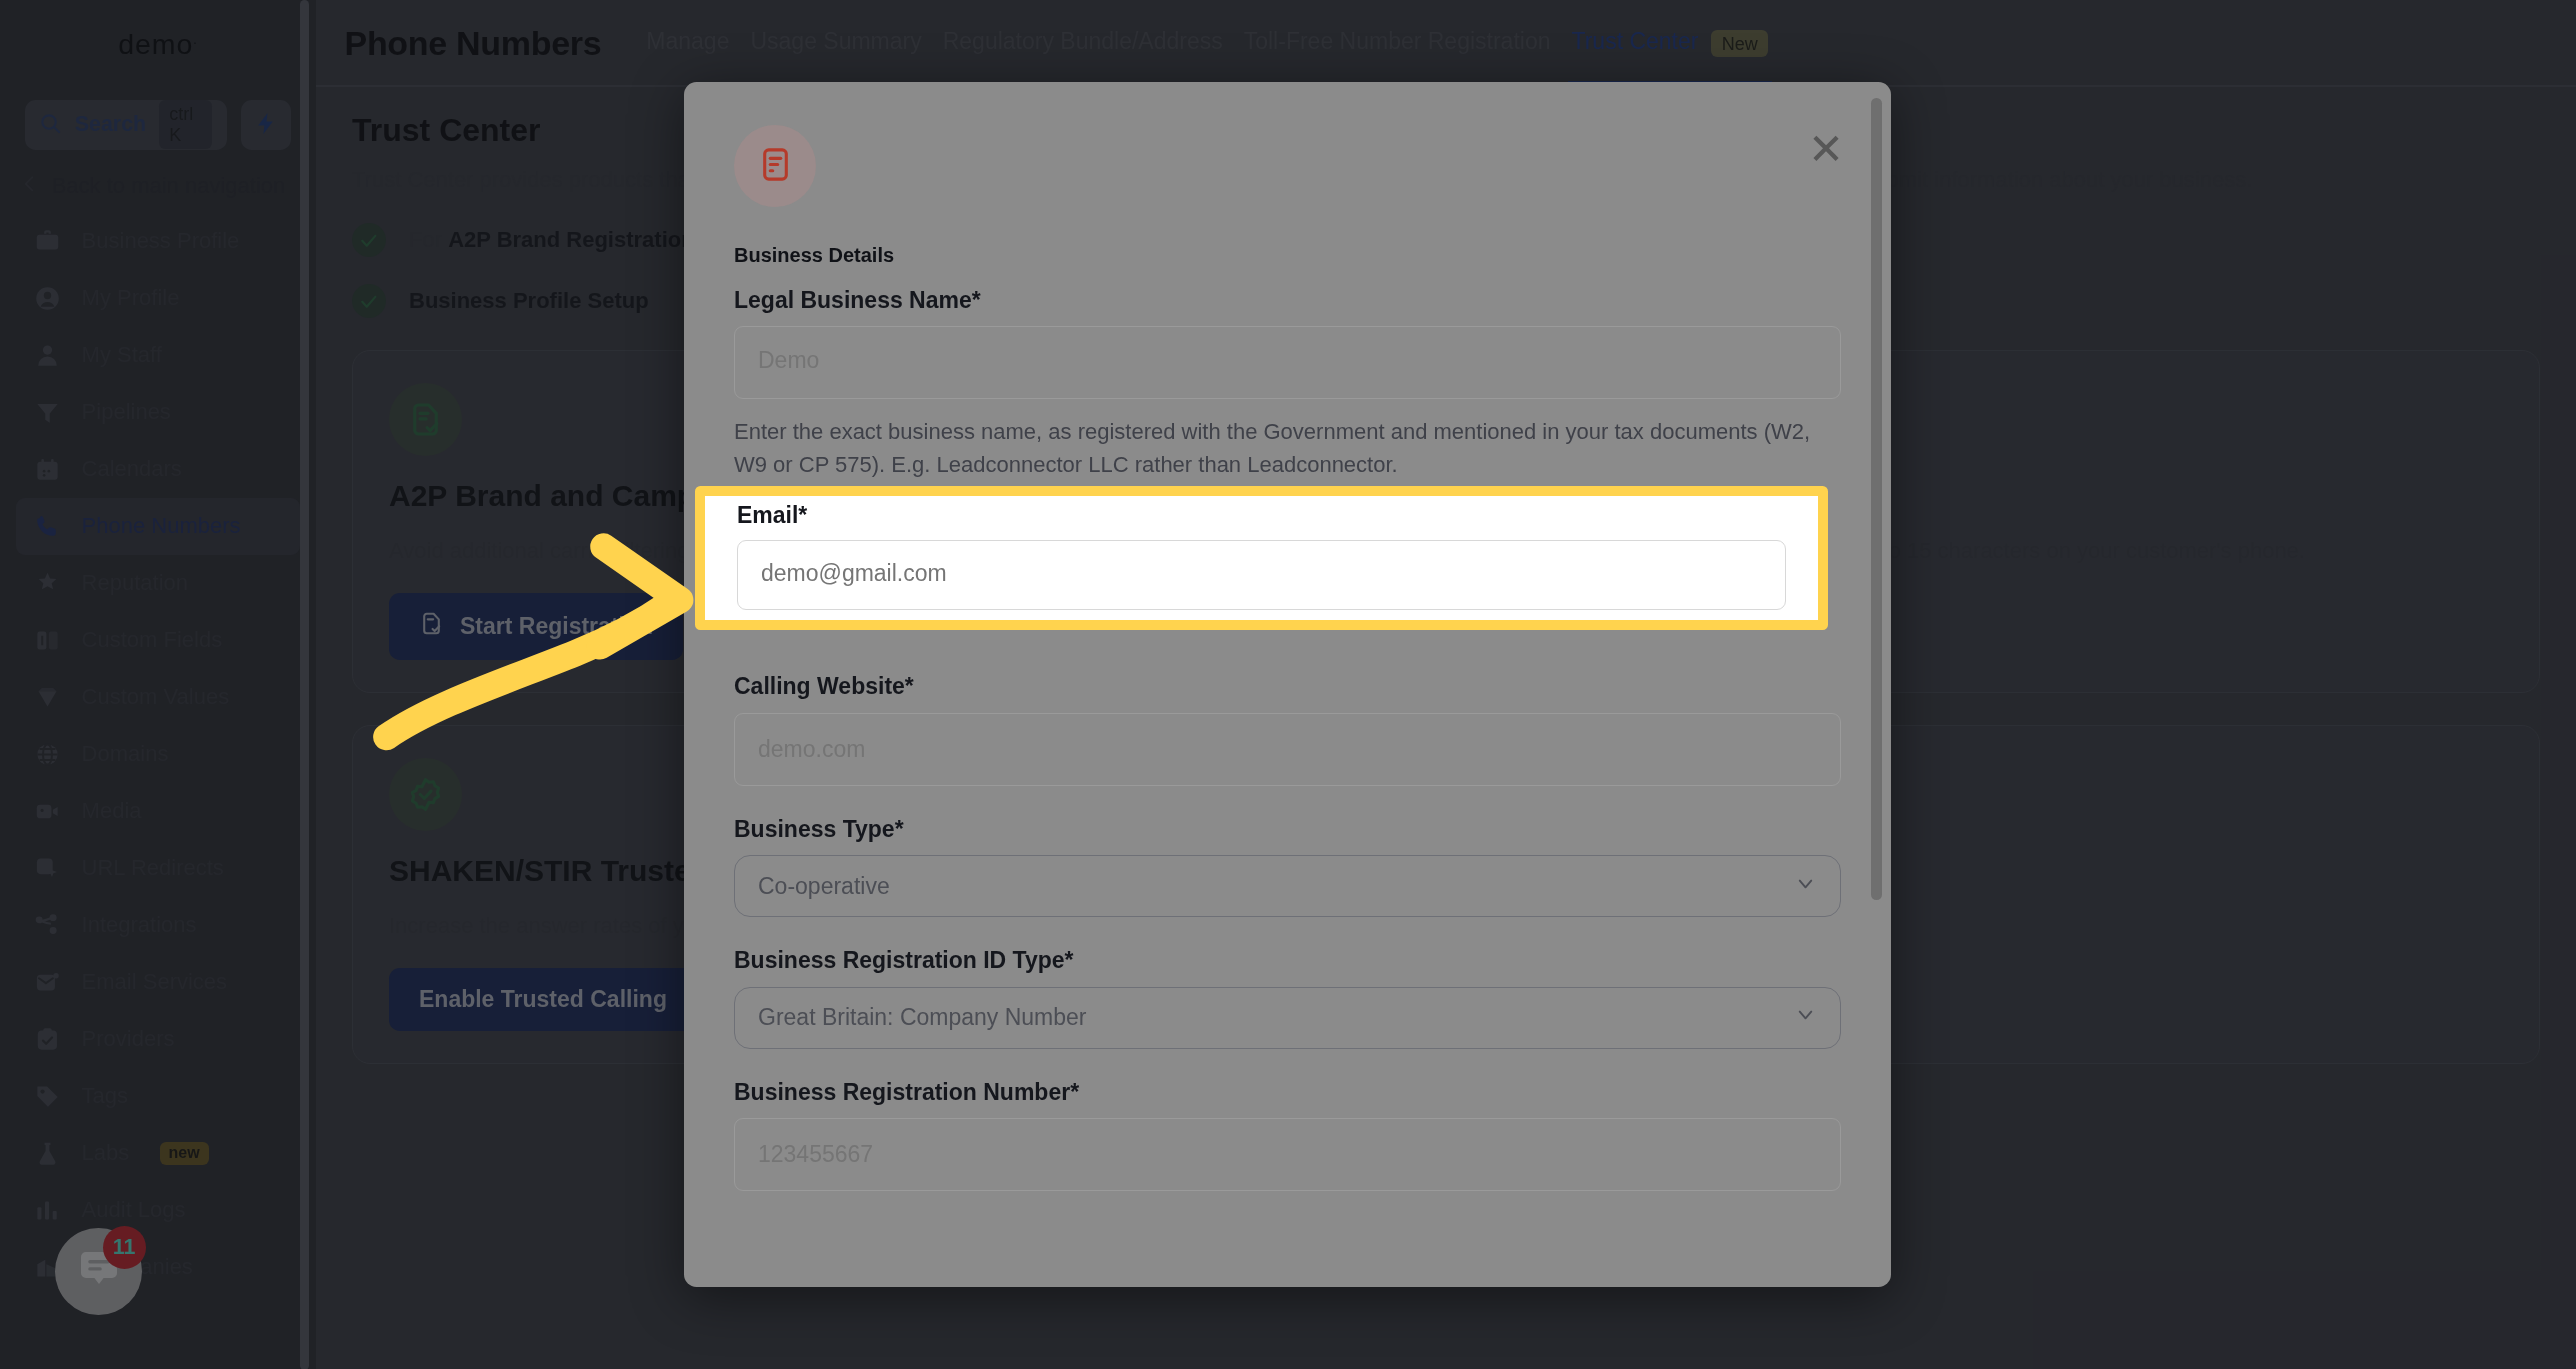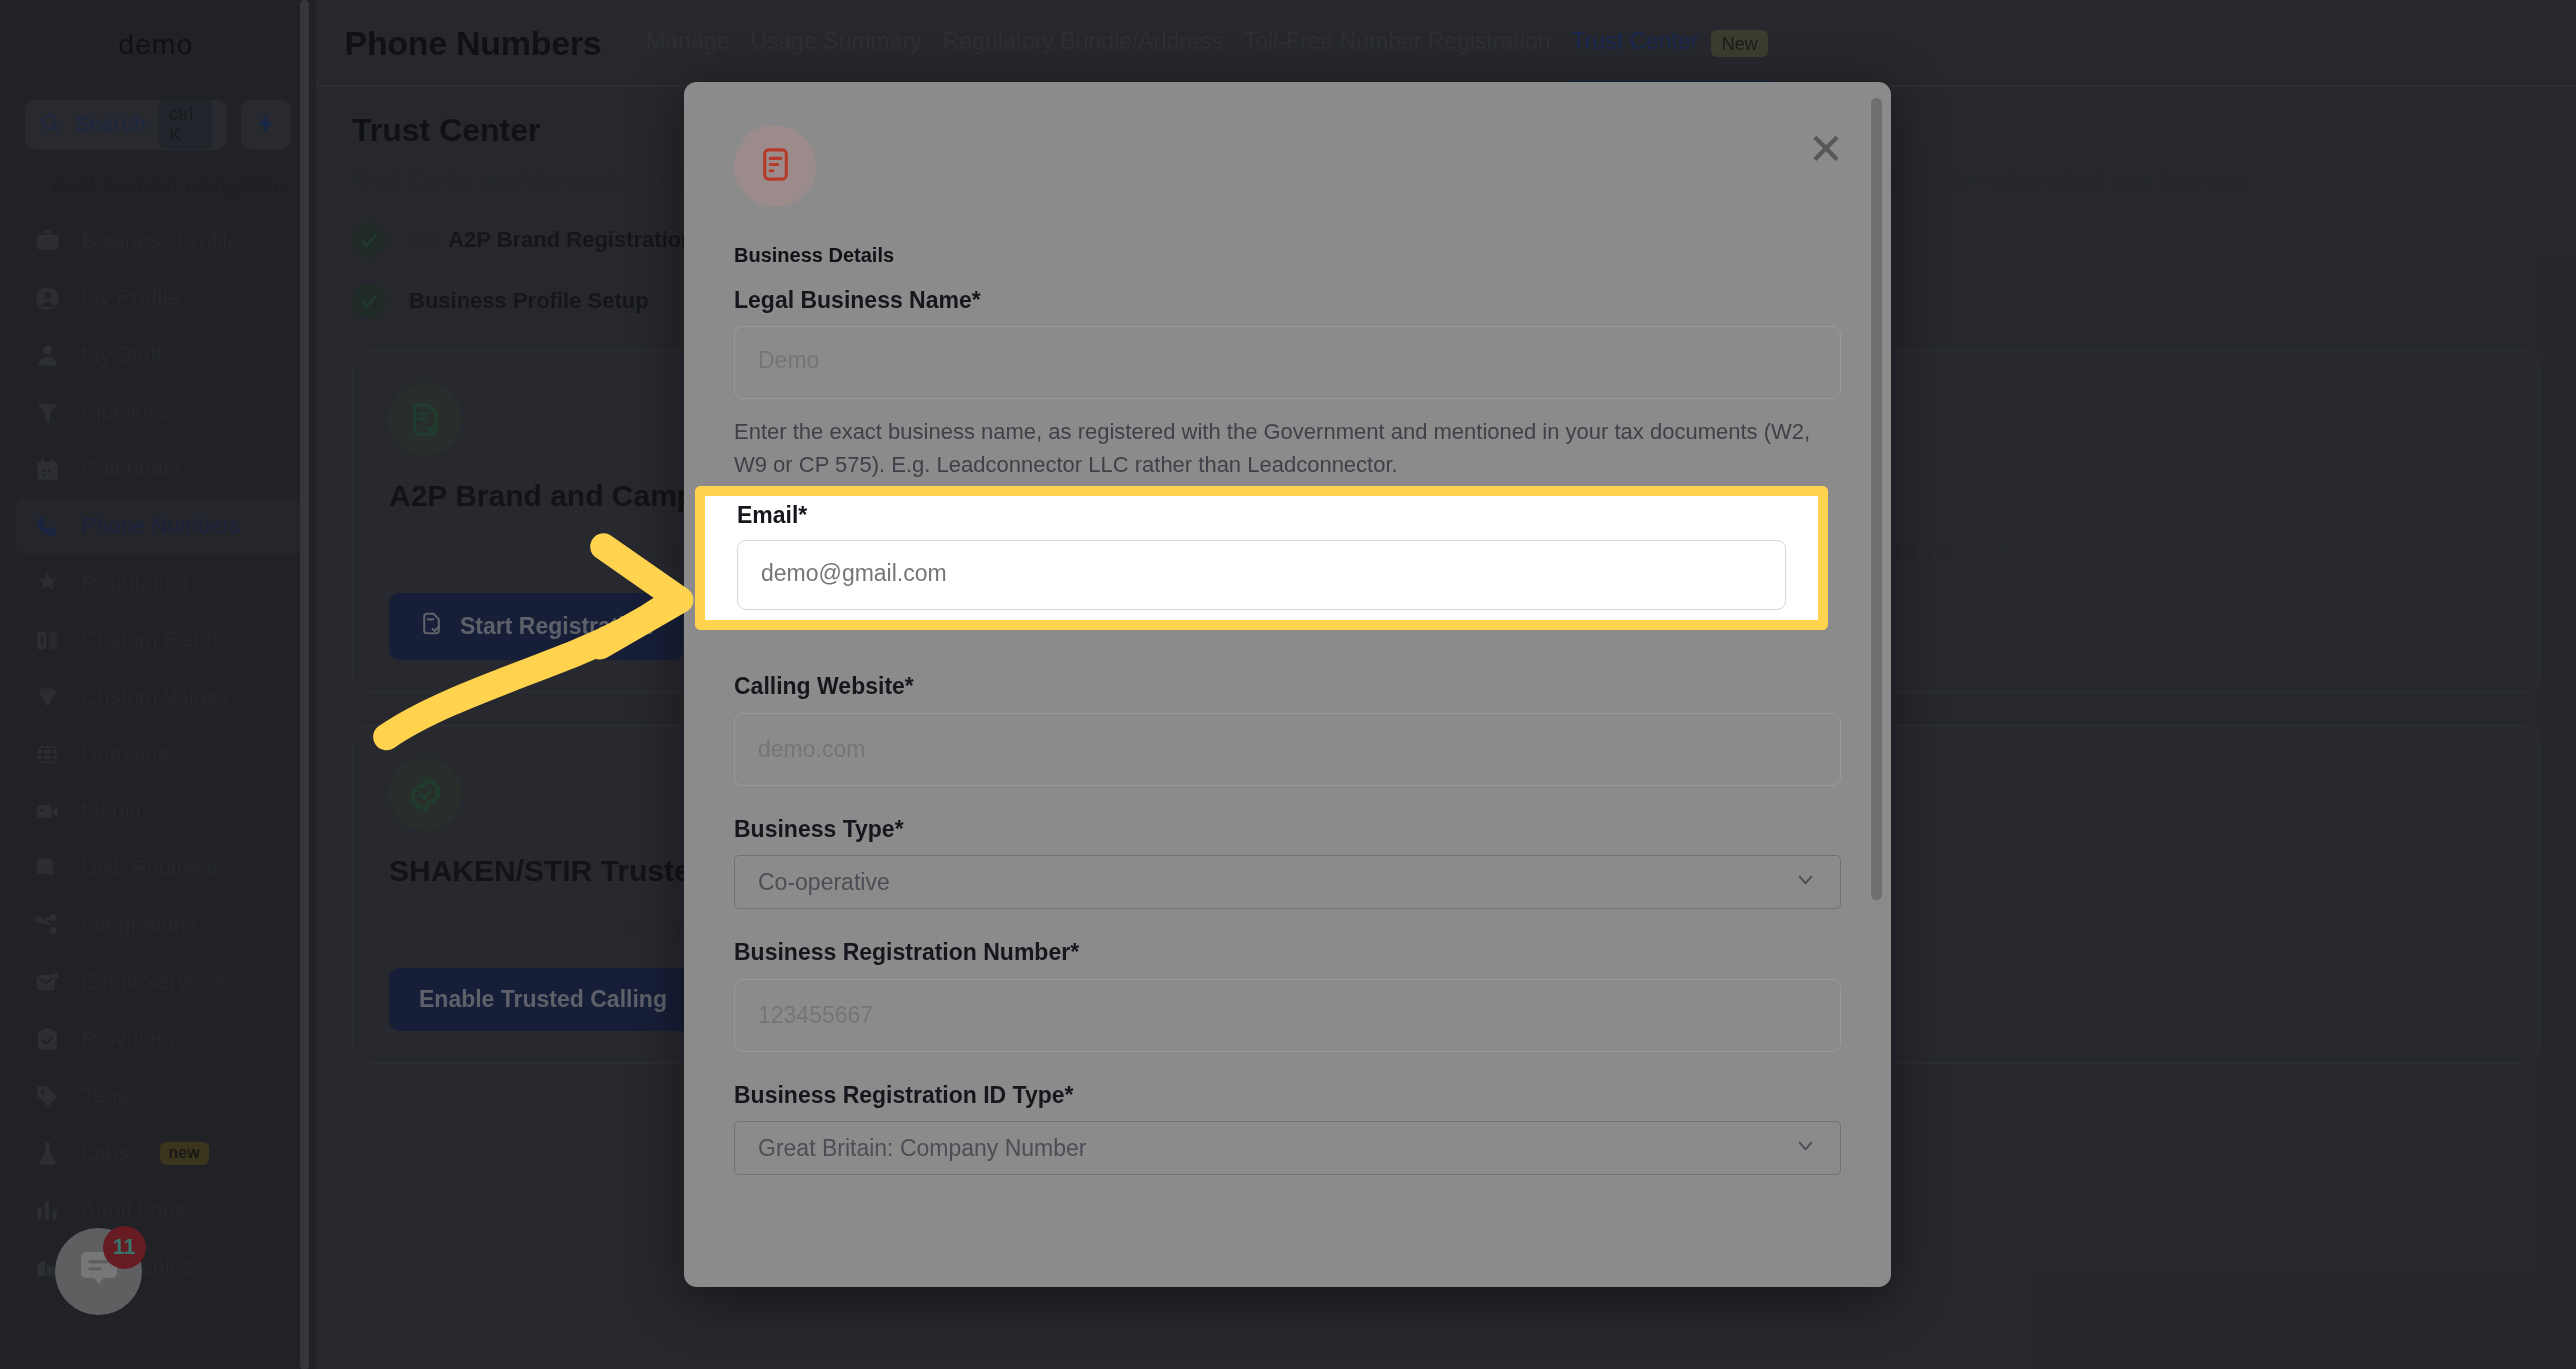--- a/index.html
+++ b/index.html
@@ -155,22 +155,22 @@
     position:relative;
   }
   .f-textarea {
     margin-top:12.5px; width:100%; height:73px; border:1.8px solid #9a9a9a;
     border-radius:9px; background:transparent; color:#4c4e55;
     font-size:23px; padding: 19.6px 23px; resize:none;
     font-family:"Liberation Sans", sans-serif; overflow:hidden;
   }
   .f-help { font-size:22px; color:#3f4149; margin-top:12.5px; line-height:1.5; }
   .f-select {
-    margin-top:12.5px; width:100%; height:54px; border:1.8px solid #6e7077;
-    border-radius:5px; background:transparent; color:#4c4e55;
+    margin-top:12.5px; width:100%; height:62px; border:1.8px solid #6e7077;
+    border-radius:16px; background:transparent; color:#4c4e55;
     font-size:23px; padding: 0 23px; display:flex; align-items:center;
   }
   .f-select .chev { margin-left:auto; font-size:21.4px; color:#4c4e55; }
 
   .modal-scroll-track {
     position:absolute; right:9px; top:14.3px; width:10.7px; height:1176px; border-radius:5.3px;
     background:transparent;
   }
   .modal-scroll-thumb {
     position:absolute; right:9px; top:16px; width:10.7px; height:802px;
@@ -537,37 +537,37 @@
           <span>Co-operative</span>
           <span class="chev">
             <svg width="23" height="23" viewBox="0 0 24 24" fill="none" stroke="#4c4e55" stroke-width="2" stroke-linecap="round" stroke-linejoin="round">
                 <polyline points="6 9 12 16 18 9"></polyline>
               </svg>
           </span>
         </div>
       </div>
 
       <div class="field" style="margin-top:30px;">
-        <div class="f-label">Business Registration Number*</div>
-        <input class="f-input" placeholder="123455667" style="">
-        
-      </div>
-
-      <div class="field" style="margin-top:30px;">
         <div class="f-label">Business Registration ID Type*</div>
         <div class="f-select">
           <span>Great Britain: Company Number</span>
           <span class="chev">
             <svg width="23" height="23" viewBox="0 0 24 24" fill="none" stroke="#4c4e55" stroke-width="2" stroke-linecap="round" stroke-linejoin="round">
                 <polyline points="6 9 12 16 18 9"></polyline>
               </svg>
           </span>
         </div>
       </div>
 
+      <div class="field" style="margin-top:30px;">
+        <div class="f-label">Business Registration Number*</div>
+        <input class="f-input" placeholder="123455667" style="">
+        
+      </div>
+
     </div>
 
     <div class="modal-scroll-track"></div>
     <div class="modal-scroll-thumb"></div>
   </div>
 
   <div class="hl-box">
     <div class="hl-inner">
       <div class="hl-label">Email*</div>
       <textarea class="hl-field" rows="1" placeholder="demo@gmail.com" style=""></textarea>

